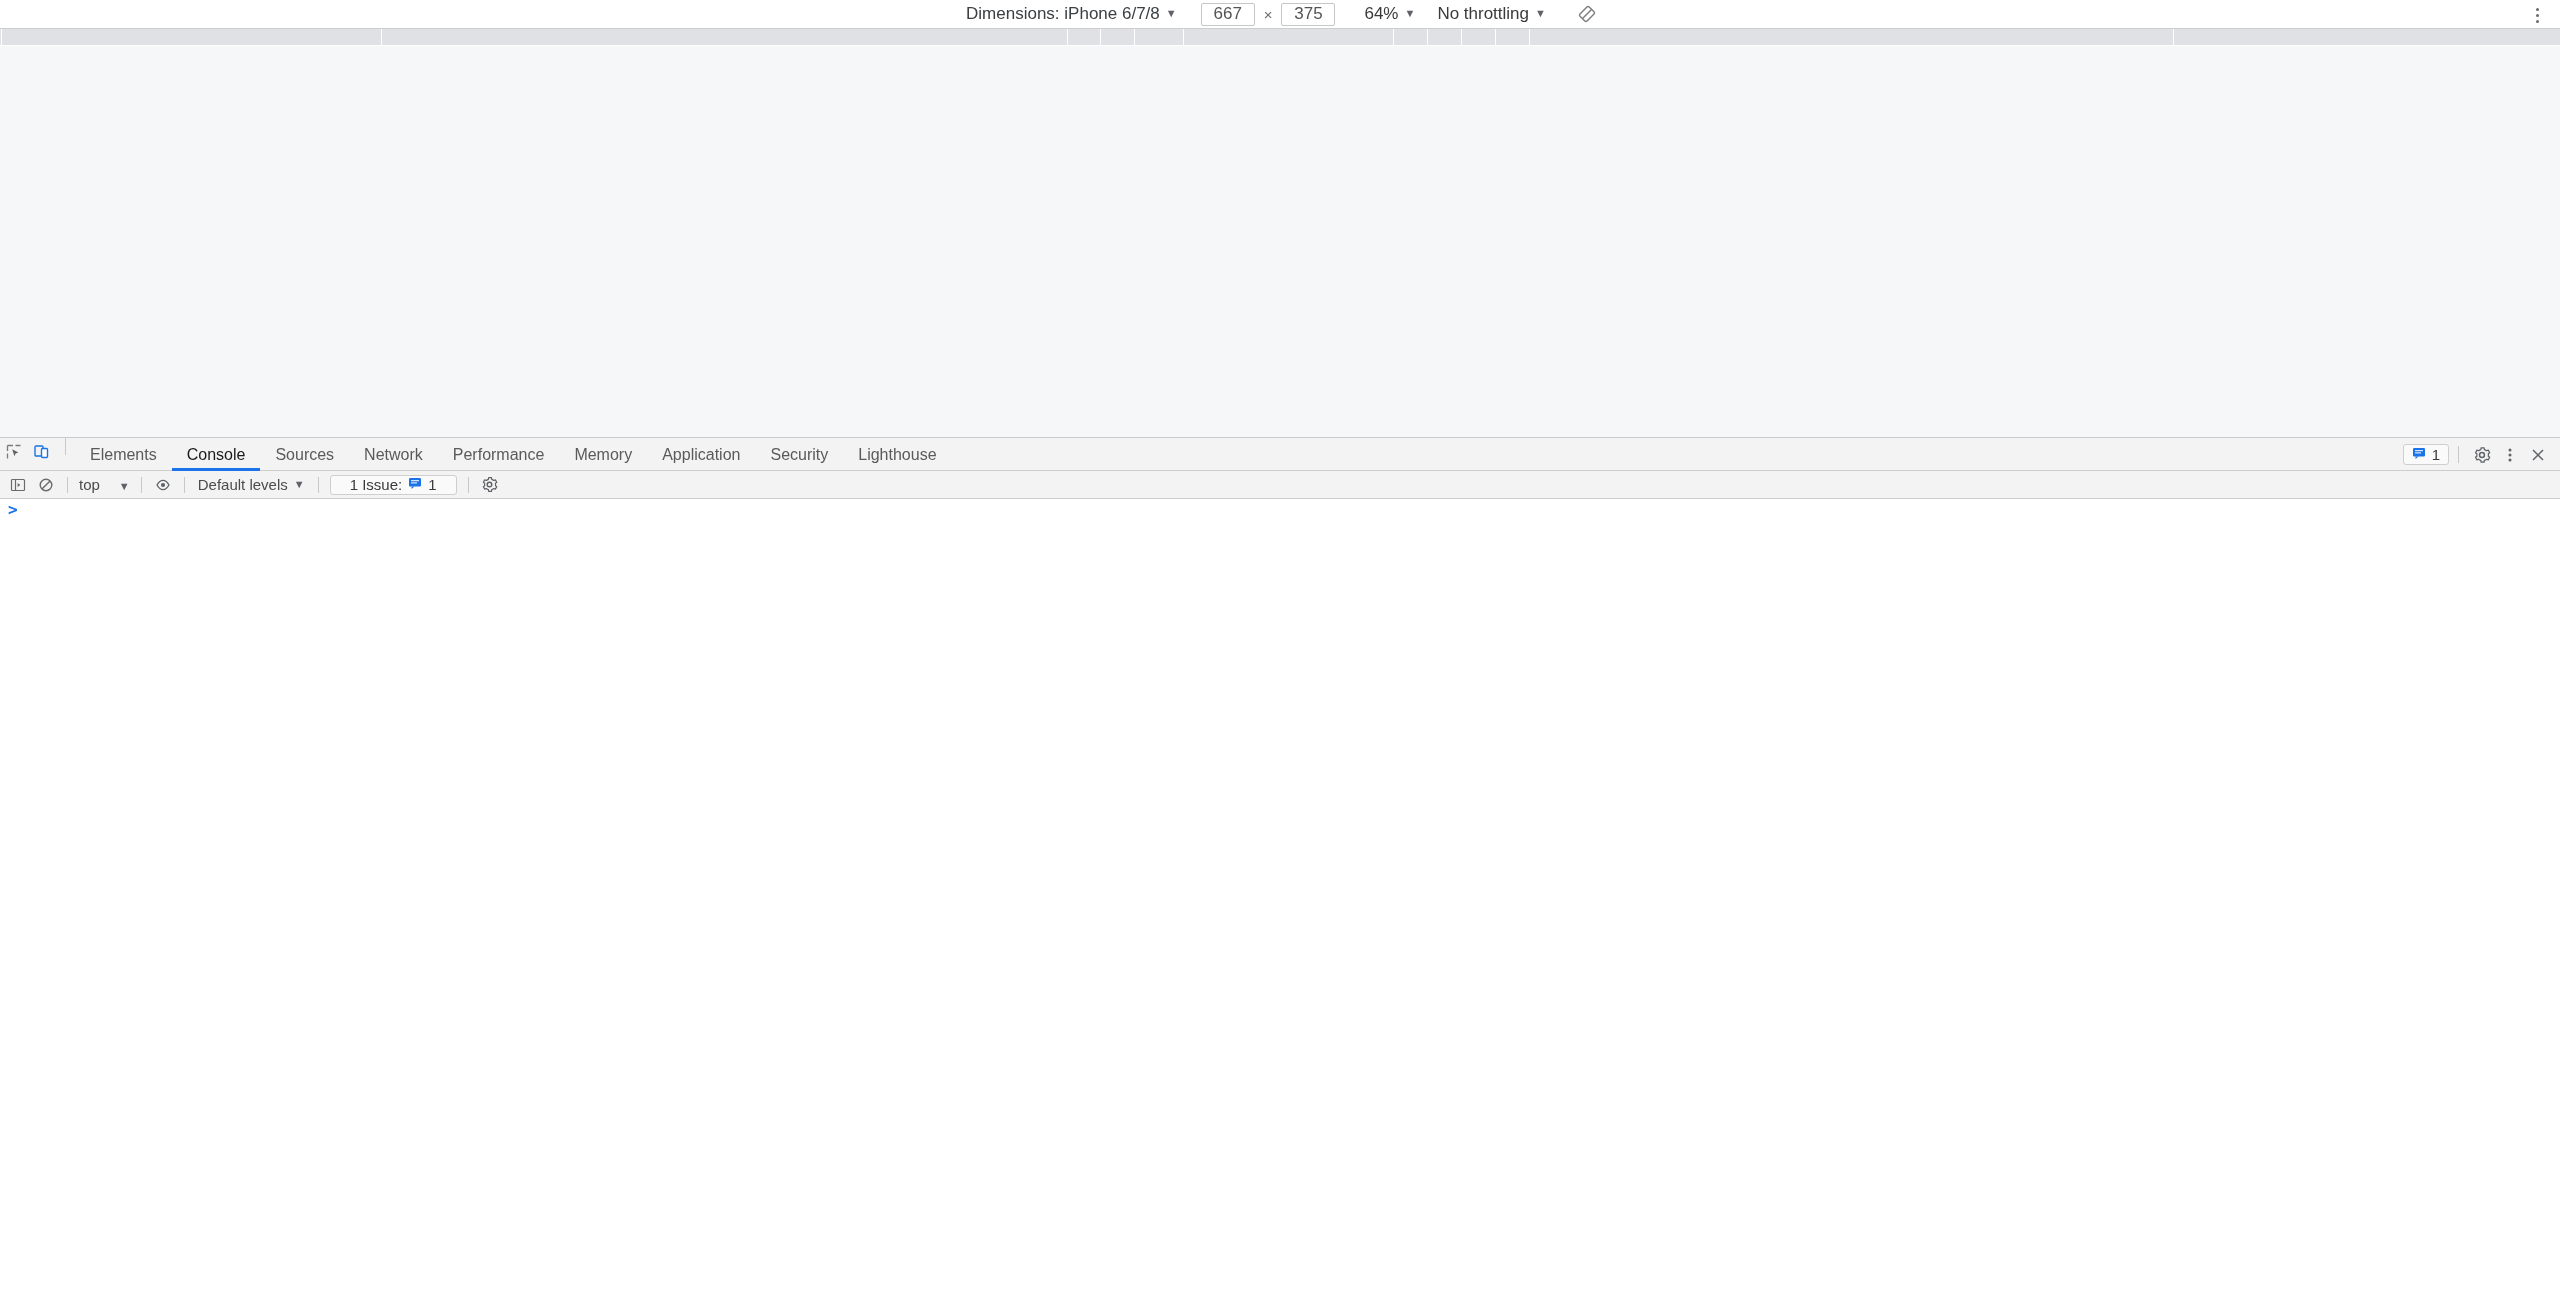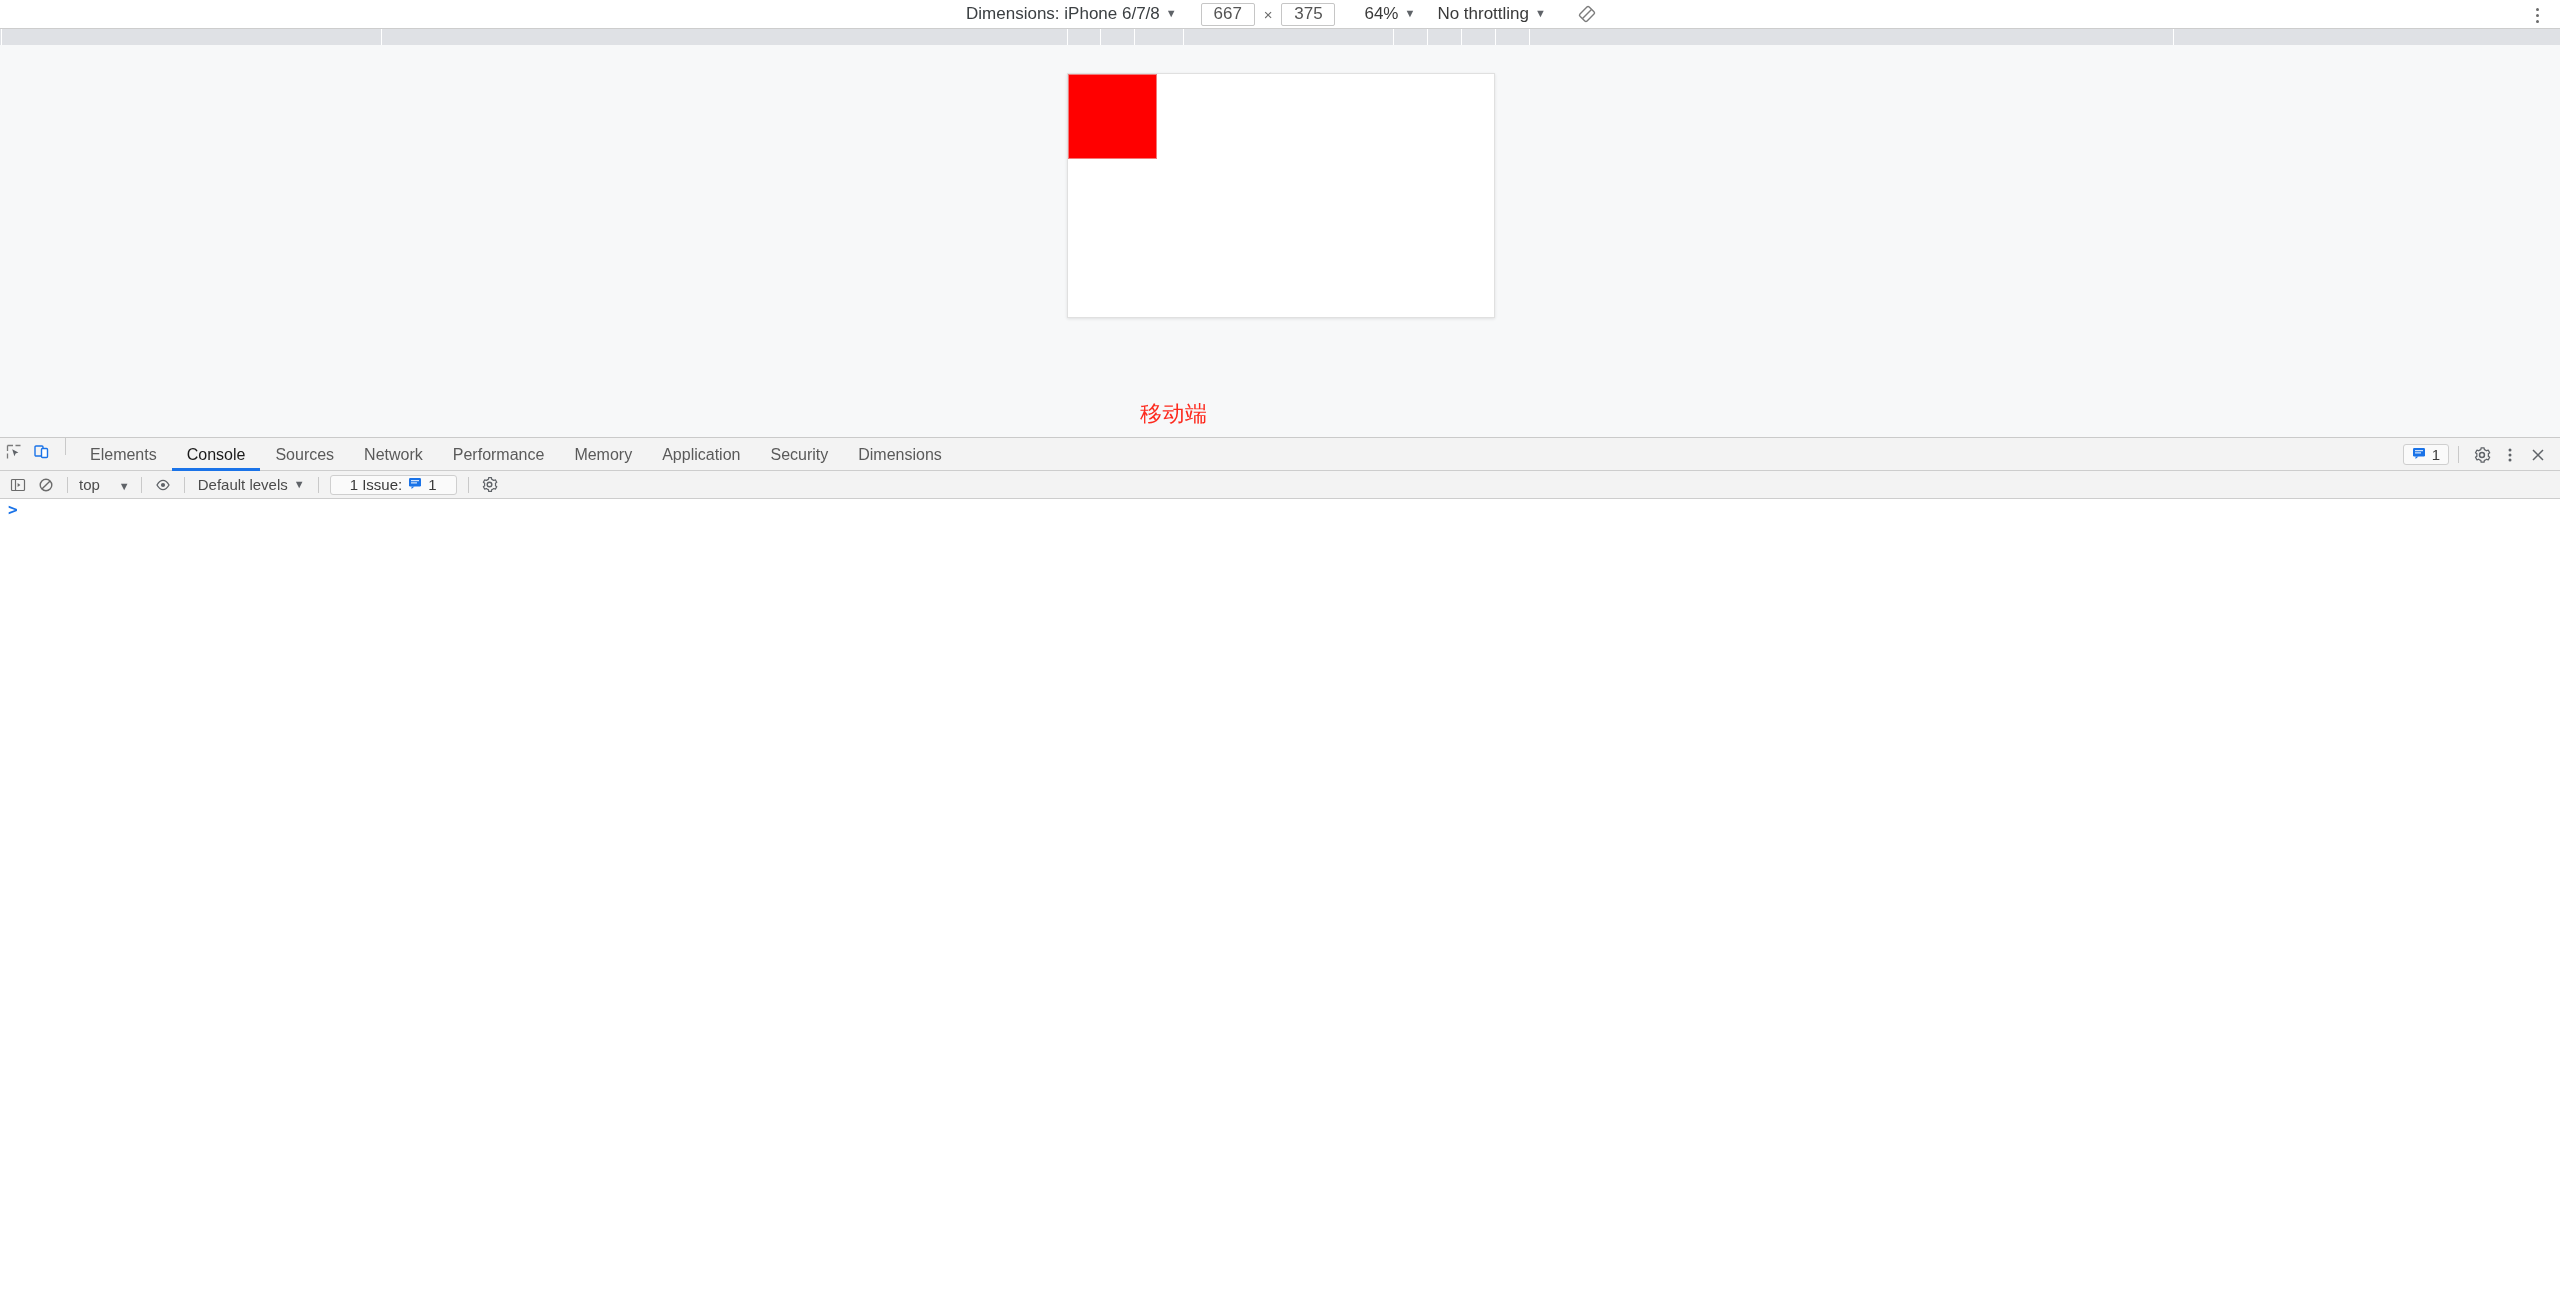--- a/index.html
+++ b/index.html
@@ -401,26 +401,20 @@
     <div class="tick" style="left:1134px"></div>
     <div class="tick" style="left:1183px"></div>
     <div class="tick" style="left:1393px"></div>
     <div class="tick" style="left:1427px"></div>
     <div class="tick" style="left:1461px"></div>
     <div class="tick" style="left:1495px"></div>
     <div class="tick" style="left:1529px"></div>
     <div class="tick" style="left:2173px"></div>
   </div>
 
-  <div class="page-area">
-    <div class="viewport-frame">
-      <div class="red-square"></div>
-    </div>
-    <div class="mobile-label">移动端</div>
-  </div>
 
   <div class="devtools">
 
     <div class="dev-tabbar">
 
       <span class="tool-icon">
         <svg width="18" height="18" viewBox="0 0 18 18">
           <path d="M2.5 2.5 H8 M2.5 2.5 V8 M15.5 2.5 H10.5 M2.5 15.5 V10.5" fill="none" stroke="#7b7b7b" stroke-width="1.3"></path>
           <path d="M7.2 6.2 L13.4 9.6 L10.6 10.4 L9.4 13.2 Z" fill="#5f6368"></path>
         </svg>
@@ -453,21 +447,21 @@
       <div class="tab">
         <span>Memory</span>
       </div>
       <div class="tab">
         <span>Application</span>
       </div>
       <div class="tab">
         <span>Security</span>
       </div>
       <div class="tab">
-        <span>Dimensions</span>
+        <span>Lighthouse</span>
       </div>
 
       <div class="tabbar-right">
         <div class="issue-pill">
           <span>
             <svg width="14" height="14" viewBox="0 0 14 14">
               <rect x="1" y="2" width="12" height="8.5" rx="1.2" fill="#1a73e8"></rect>
               <path d="M3.5 10.5 L3.5 13 L6.5 10.5 Z" fill="#1a73e8"></path>
               <rect x="3" y="4.2" width="8" height="1" fill="#ffffff"></rect>
               <rect x="3" y="6.4" width="6" height="1" fill="#ffffff"></rect>

